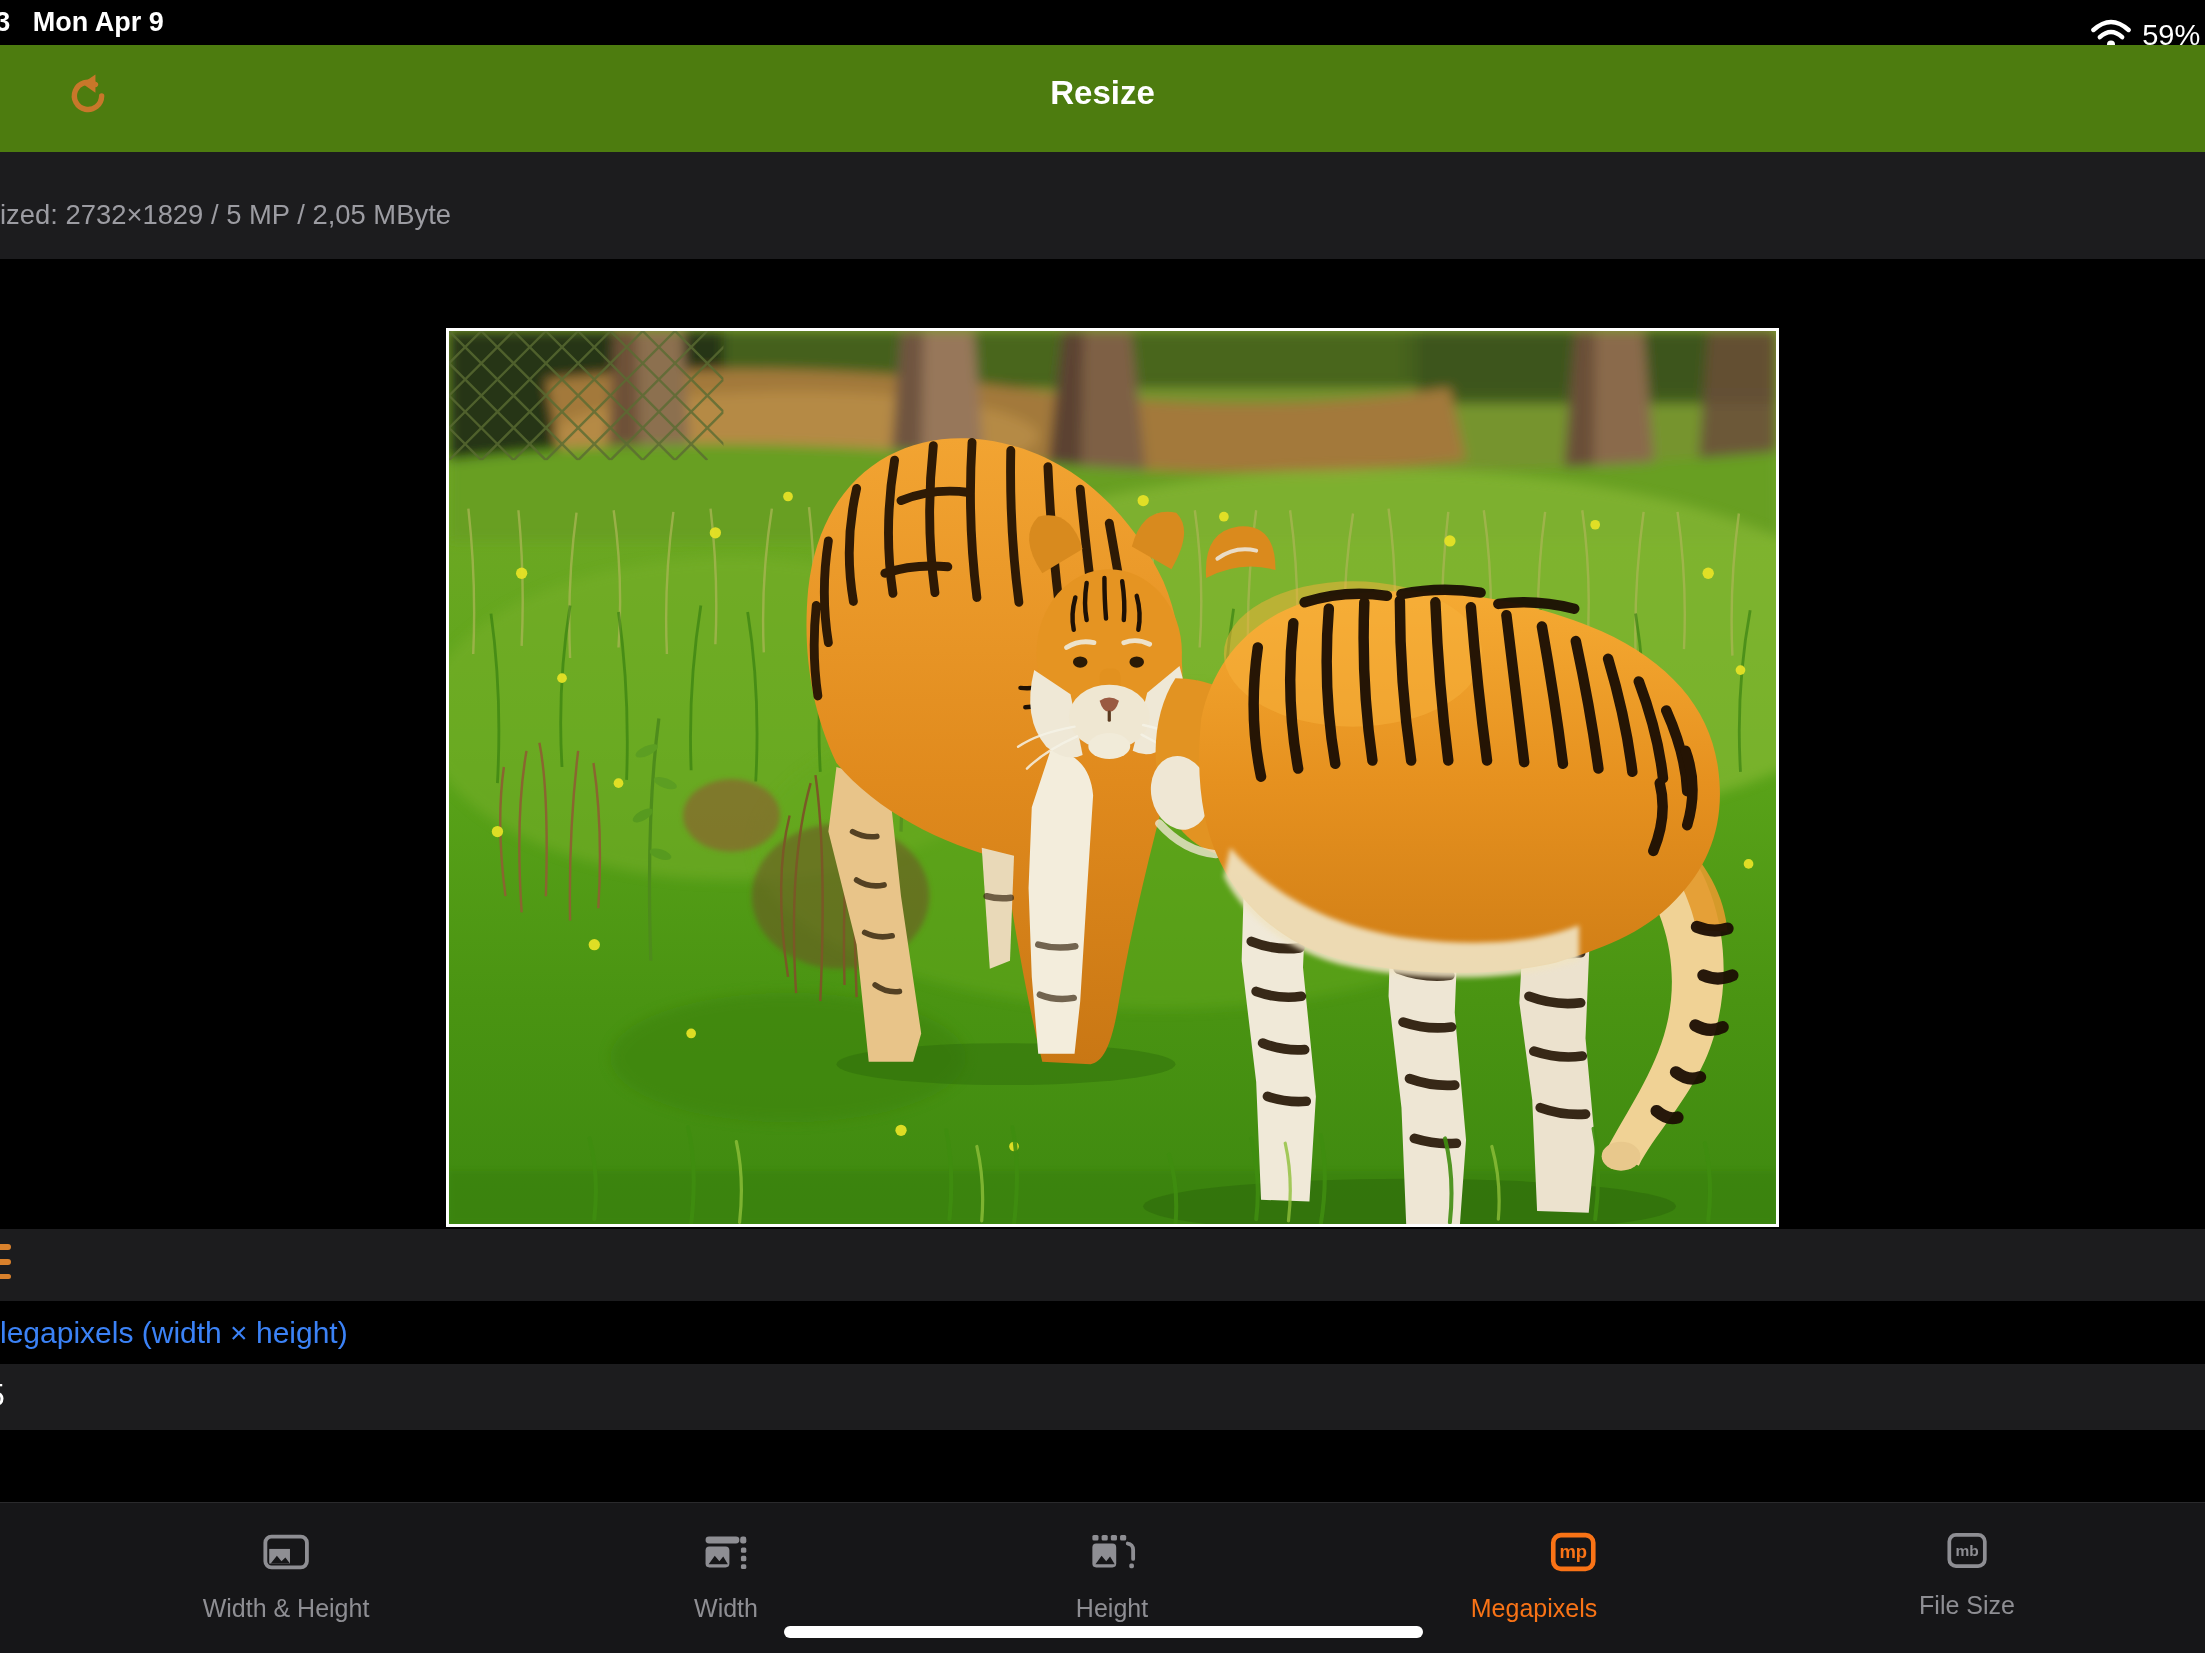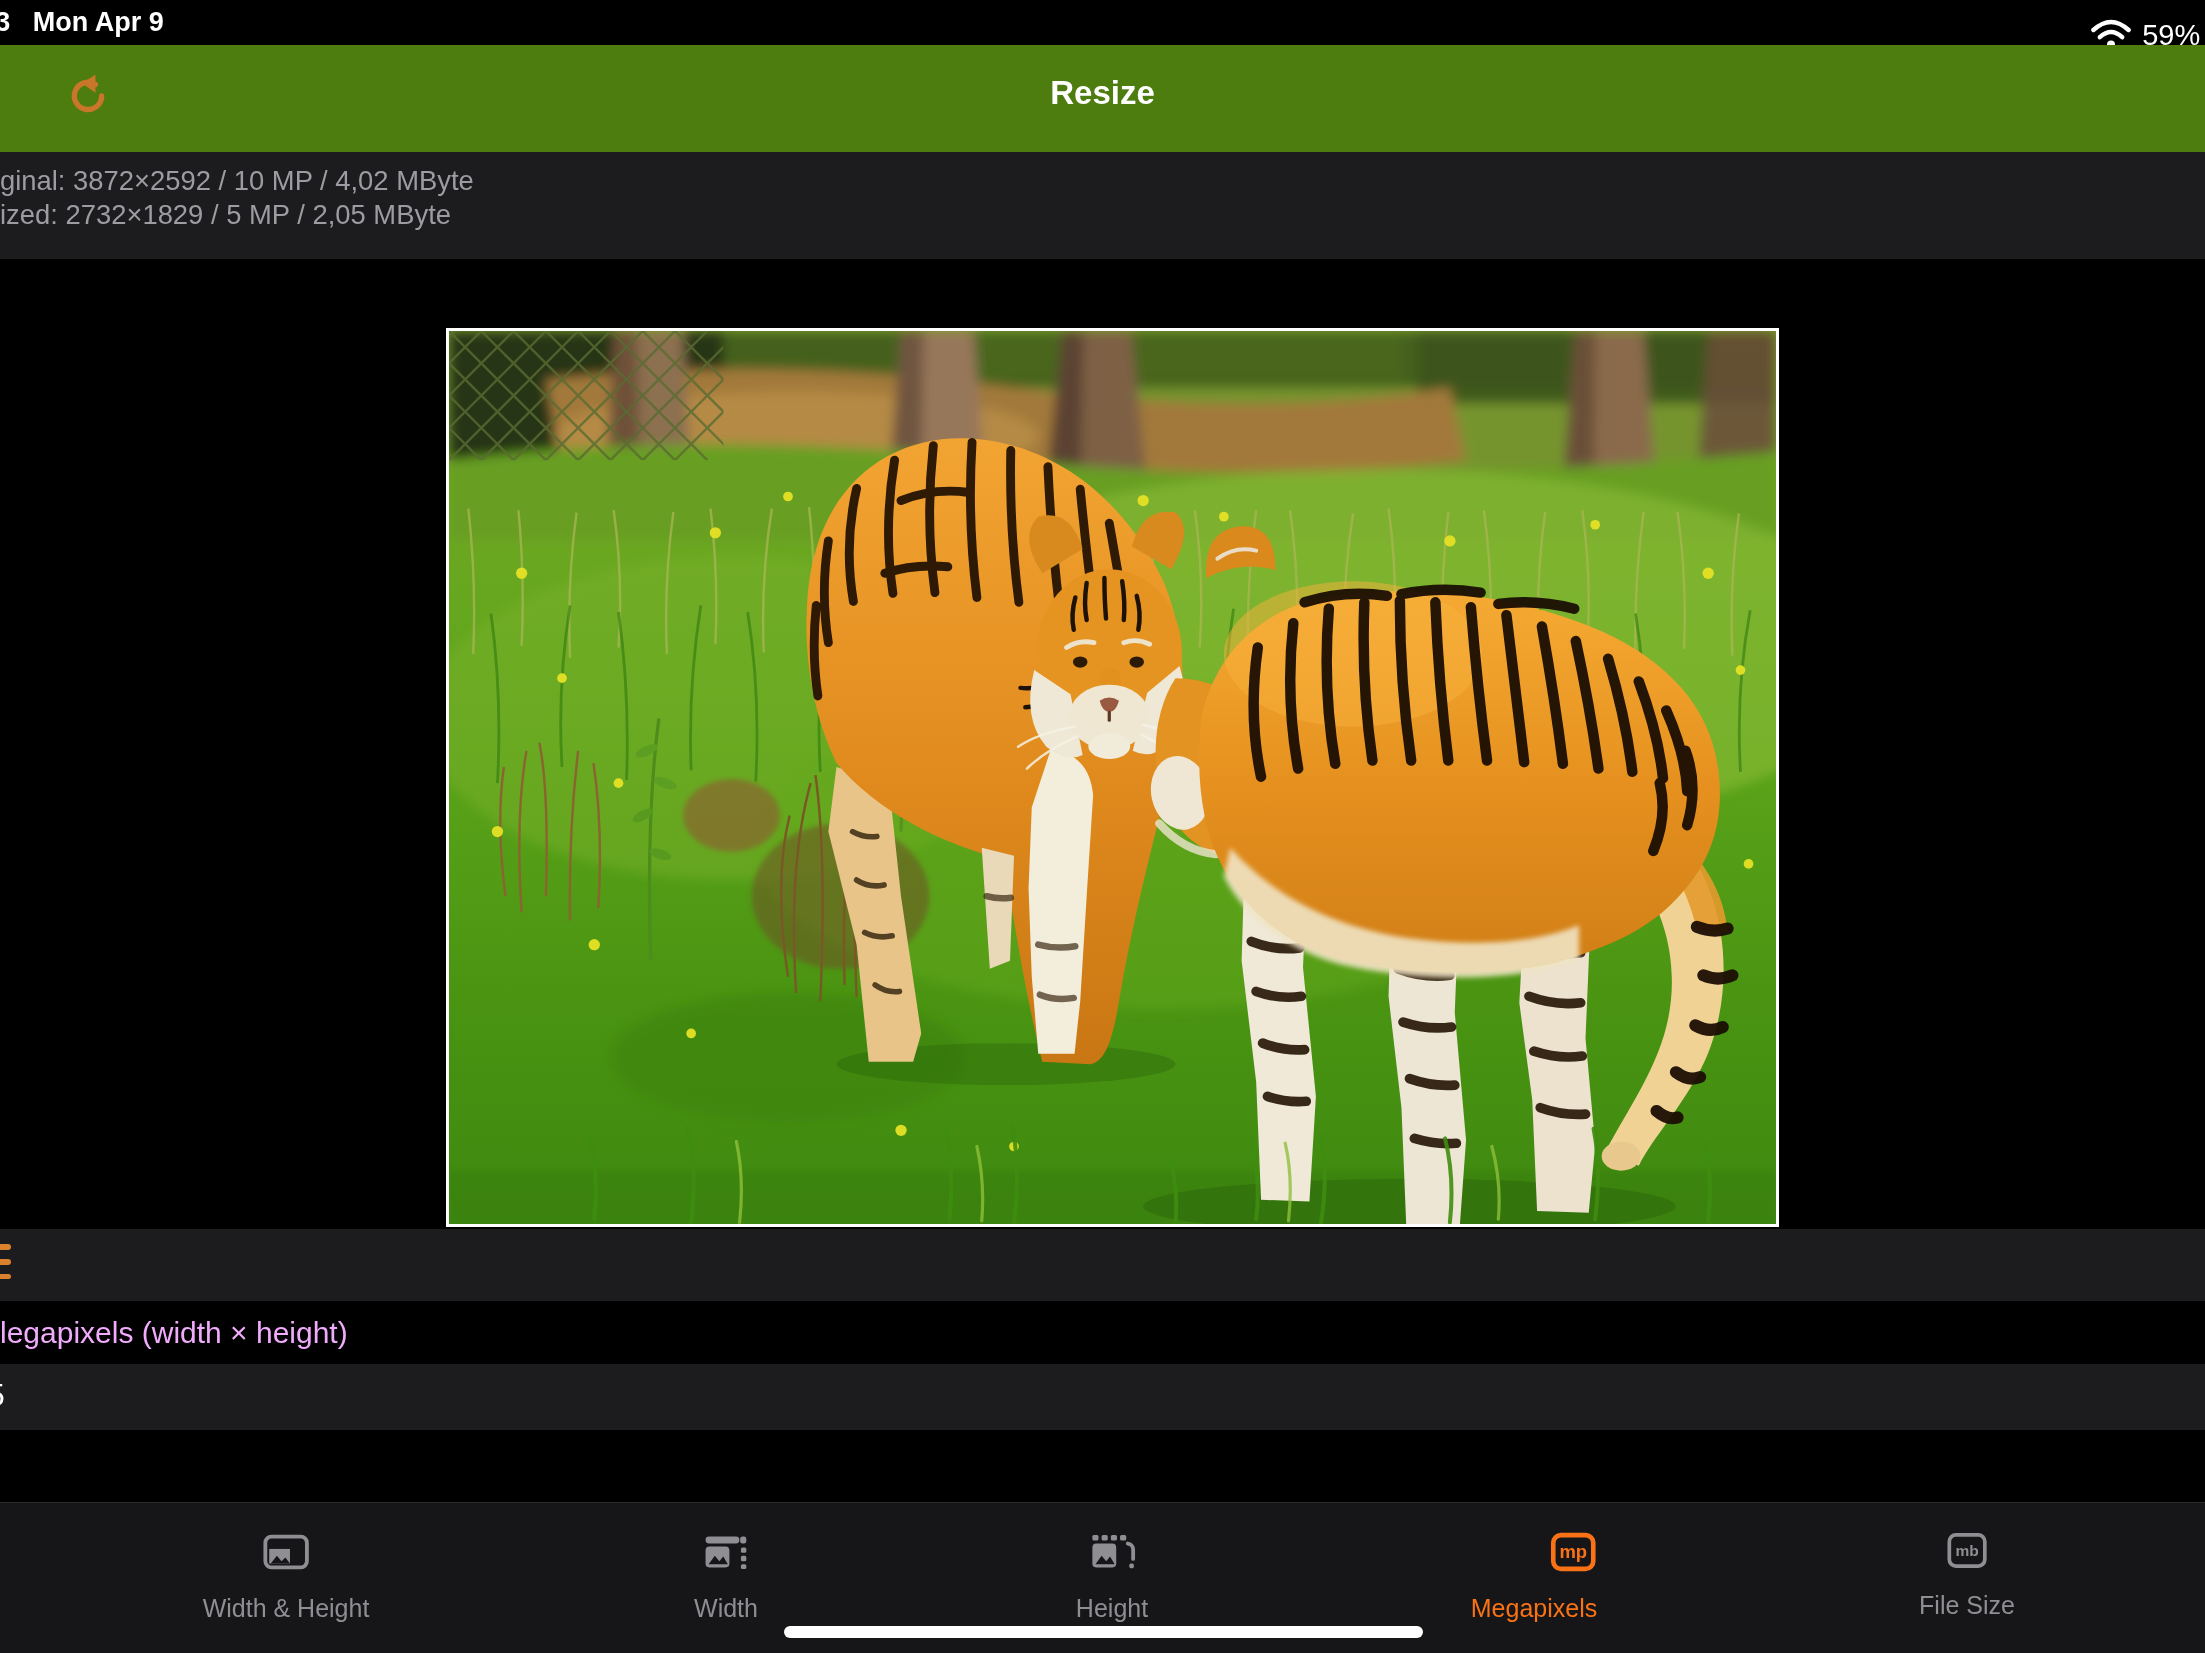--- a/index.html
+++ b/index.html
@@ -29,21 +29,21 @@
   .photo-frame{position:absolute;left:446px;top:328px;width:1327px;height:893px;
                border:3.2px solid #fff;background:#4F9A15;}
   .photo-frame svg{display:block;width:1327px;height:893px;}
 
   
   .presets-band{position:absolute;left:0;top:1229px;width:100%;height:72px;background:#1C1C1E;}
   .list-icon{position:absolute;left:-10.5px;top:15.3px;width:21px;display:flex;flex-direction:column;gap:9px;}
   .list-icon i{display:block;height:5.7px;border-radius:3.2px;background:#D9812C;}
 
   
-  .param-label{position:absolute;left:0;top:1316px;font-size:30px;color:#f0abfc;white-space:nowrap;}
+  .param-label{position:absolute;left:0;top:1316px;font-size:30px;color:#3b82f6;white-space:nowrap;}
   .param-input{position:absolute;left:0;top:1364px;width:100%;height:66px;background:#1C1C1E;}
   .param-value{position:absolute;left:0;top:13px;margin-left:-13px;font-size:32px;color:#fff;}
 
   
   .tab-bar{position:absolute;left:0;top:1502px;width:100%;height:151px;background:#161618;
            border-top:0.8px solid #2A2A2C;}
   .tab{position:absolute;top:29px;height:45px;display:flex;align-items:center;gap:16px;
        transform:translateX(-50%);color:#8E8E93;font-size:25px;cursor:pointer;white-space:nowrap;flex-direction:column;}
   .tab.active{color:#f97316;align-items:flex-end;}
   .tab svg{flex:0 0 auto;}
@@ -77,21 +77,20 @@
     <div class="rotate-btn">
       <svg width="40" height="48" viewBox="0 0 48 58" fill="none">
         <path d="M33 15 A 16.5 16.5 0 1 0 40.5 29" stroke="#C8772A" stroke-width="6.5" stroke-linecap="round"></path>
         <polygon points="33,3 33,25 17,14" fill="#C8772A"></polygon>
       </svg>
     </div>
     <div class="nav-title">Resize</div>
   </div>
 
   <div class="info-band">
-    <div class="info-line l1">ginal: 3872×2592 / 10 MP / 4,02 MByte</div>
     <div class="info-line l2">ized: 2732×1829 / 5 MP / 2,05 MByte</div>
   </div>
 
   <div class="photo-frame">
     <svg viewBox="0 0 1644 1106" preserveAspectRatio="none">
       <defs>
         <linearGradient id="gMeadow" x1="0" y1="0" x2="0" y2="1">
           <stop offset="0" stop-color="#7FA32E"></stop>
             <stop offset="0.18" stop-color="#6FA824"></stop>
           <stop offset="0.45" stop-color="#5CA51A"></stop>

